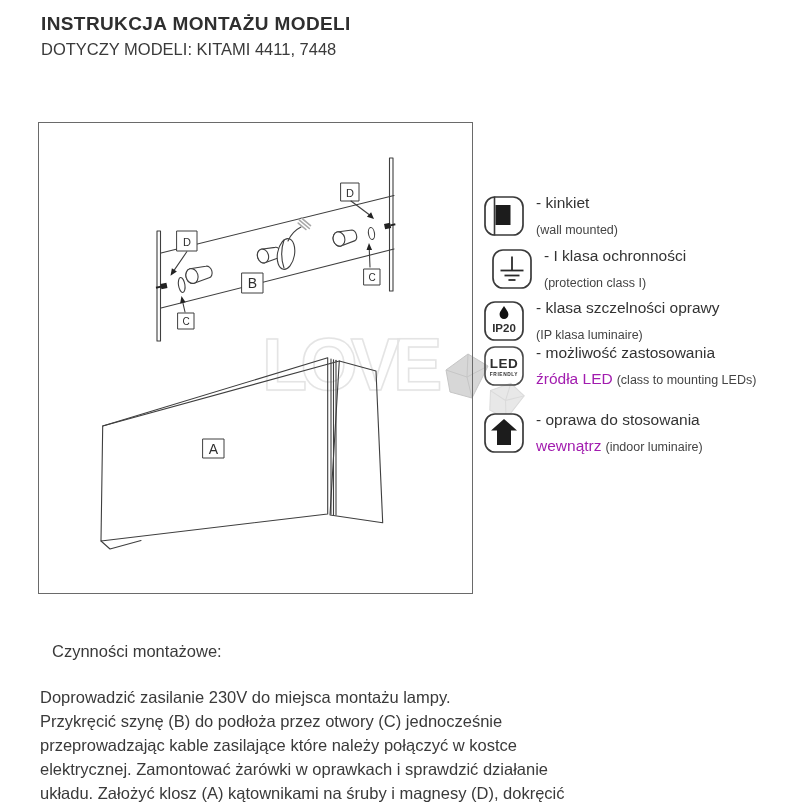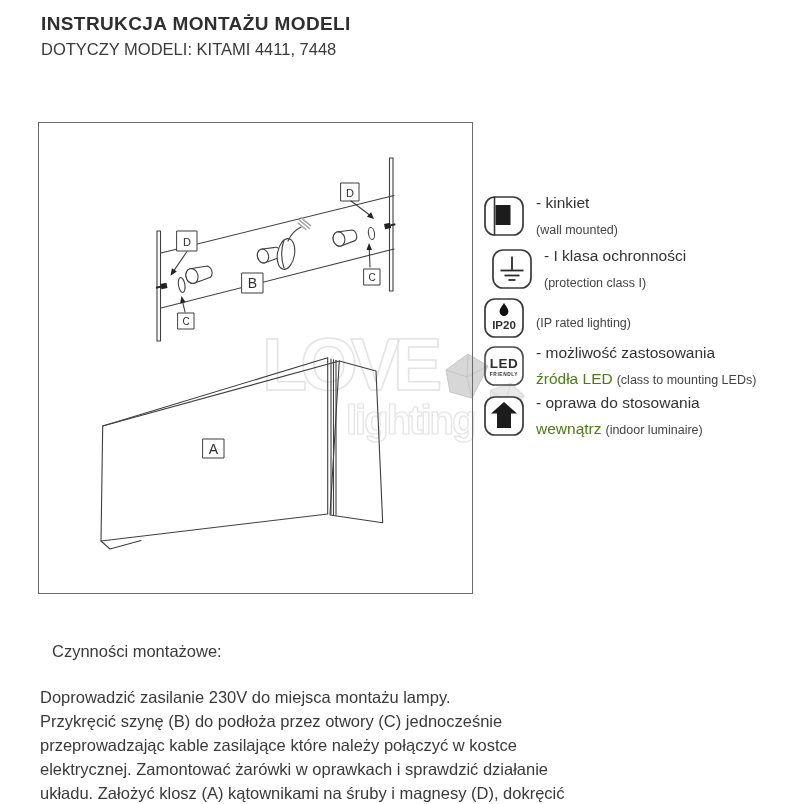--- a/index.html
+++ b/index.html
@@ -27,42 +27,41 @@
   .wm-gems{position:absolute;left:176px;top:18px;}
   
   .frame{
     position:absolute;left:38px;top:122px;width:433px;height:470px;
     border:1px solid #6a6a6a;z-index:2;
   }
   .frame svg{display:block;}
   svg text{font-family:"Liberation Sans", sans-serif;fill:#2e2e2e;}
   
   .legend-row{position:absolute;left:484px;display:flex;align-items:center;gap:12px;z-index:3;}
-  .r1{top:193px;} .r2{top:246px;padding-left:8px;} .r3{top:298px;} .r4{top:343px;} .r5{top:393px;justify-content:flex-end;}
+  .r1{top:193px;} .r2{top:246px;padding-left:8px;} .r3{top:298px;} .r4{top:343px;} .r5{top:410px;justify-content:flex-end;}
   .legend-text{line-height:19px;white-space:nowrap;}
   .l1{font-size:15.5px;color:#333;}
   .l2{font-size:12.5px;color:#444;line-height:17px;margin-top:8px;}
-  .l2-main{font-size:15.5px;color:#4d7c0f;margin-right:4px;}
+  .l2-main{font-size:15.5px;color:#a21caf;margin-right:4px;}
   .l2-main:empty{margin-right:0;}
   
   .instructions{position:absolute;left:40px;top:630px;z-index:4;width:600px;}
   .instr-heading{font-size:16.5px;color:#3a3a3a;margin:12px;font-weight:normal;}
   .instr-body{font-size:16.5px;color:#3a3a3a;line-height:24px;margin-top:24px;white-space:pre-line;}
 </style>
 </head>
 <body>
 
 <div class="header">
   <h1 class="title">INSTRUKCJA MONTAŻU MODELI</h1>
   <div class="subtitle">DOTYCZY MODELI: KITAMI 4411, 7448</div>
 </div>
 
 <div class="watermark">
   <div class="wm-love">LOVE</div>
-  <div class="wm-lighting">lighting</div>
   <svg class="wm-gems" width="110" height="100" viewBox="0 0 110 100">
     <g fill="#d7d7d7" stroke="#c6c6c6" stroke-width="1">
       <polygon points="8,20 30,4 50,16 34,48 12,42"></polygon>
       <path d="M30,4 L29,27 M8,20 L29,27 M50,16 L29,27 M34,48 L29,27" fill="none"></path>
     </g>
     <g fill="#e8e8e8" stroke="#dadada" stroke-width="1" transform="translate(52,26) rotate(14)">
       <polygon points="4,14 22,2 38,11 26,38 8,33"></polygon>
       <path d="M22,2 L21,20 M4,14 L21,20 M38,11 L21,20 M26,38 L21,20" fill="none"></path>
     </g>
   </svg>
@@ -193,21 +192,22 @@
   </div>
 </div>
 
 <div class="legend-row r3">
   <svg width="40" height="40" viewBox="0 0 40 40">
     <rect x="1" y="1" width="38" height="38" rx="10" fill="#fff" stroke="#3a3a3a" stroke-width="1.7"></rect>
     <path d="M20,5 C17.2,9.3 15.6,11 15.6,13.6 A4.4,4.4 0 0 0 24.4,13.6 C24.4,11 22.8,9.3 20,5 Z" fill="#111"></path>
     <text x="20" y="31" font-size="11.5" font-weight="bold" text-anchor="middle" fill="#1e1e1e">IP20</text>
   </svg>
   <div class="legend-text">
-    <div class="l2"><span class="l2-main"></span><span>(IP rated lighting)</span></div>
+    <div class="l1">- klasa szczelności oprawy</div>
+    <div class="l2"><span class="l2-main"></span><span>(IP klasa luminaire)</span></div>
   </div>
 </div>
 
 <div class="legend-row r4">
   <svg width="40" height="40" viewBox="0 0 40 40">
     <rect x="1" y="1" width="38" height="38" rx="10" fill="none" stroke="#4a4a4a" stroke-width="1.6"></rect>
     <text x="20" y="22" font-size="13.5" font-weight="bold" text-anchor="middle" fill="#9b9b9b" letter-spacing="0.5">LED</text>
     <text x="20" y="29.5" font-size="4.8" font-weight="bold" text-anchor="middle" fill="#a6a6a6" letter-spacing="0.6">FRIENDLY</text>
   </svg>
   <div class="legend-text">

